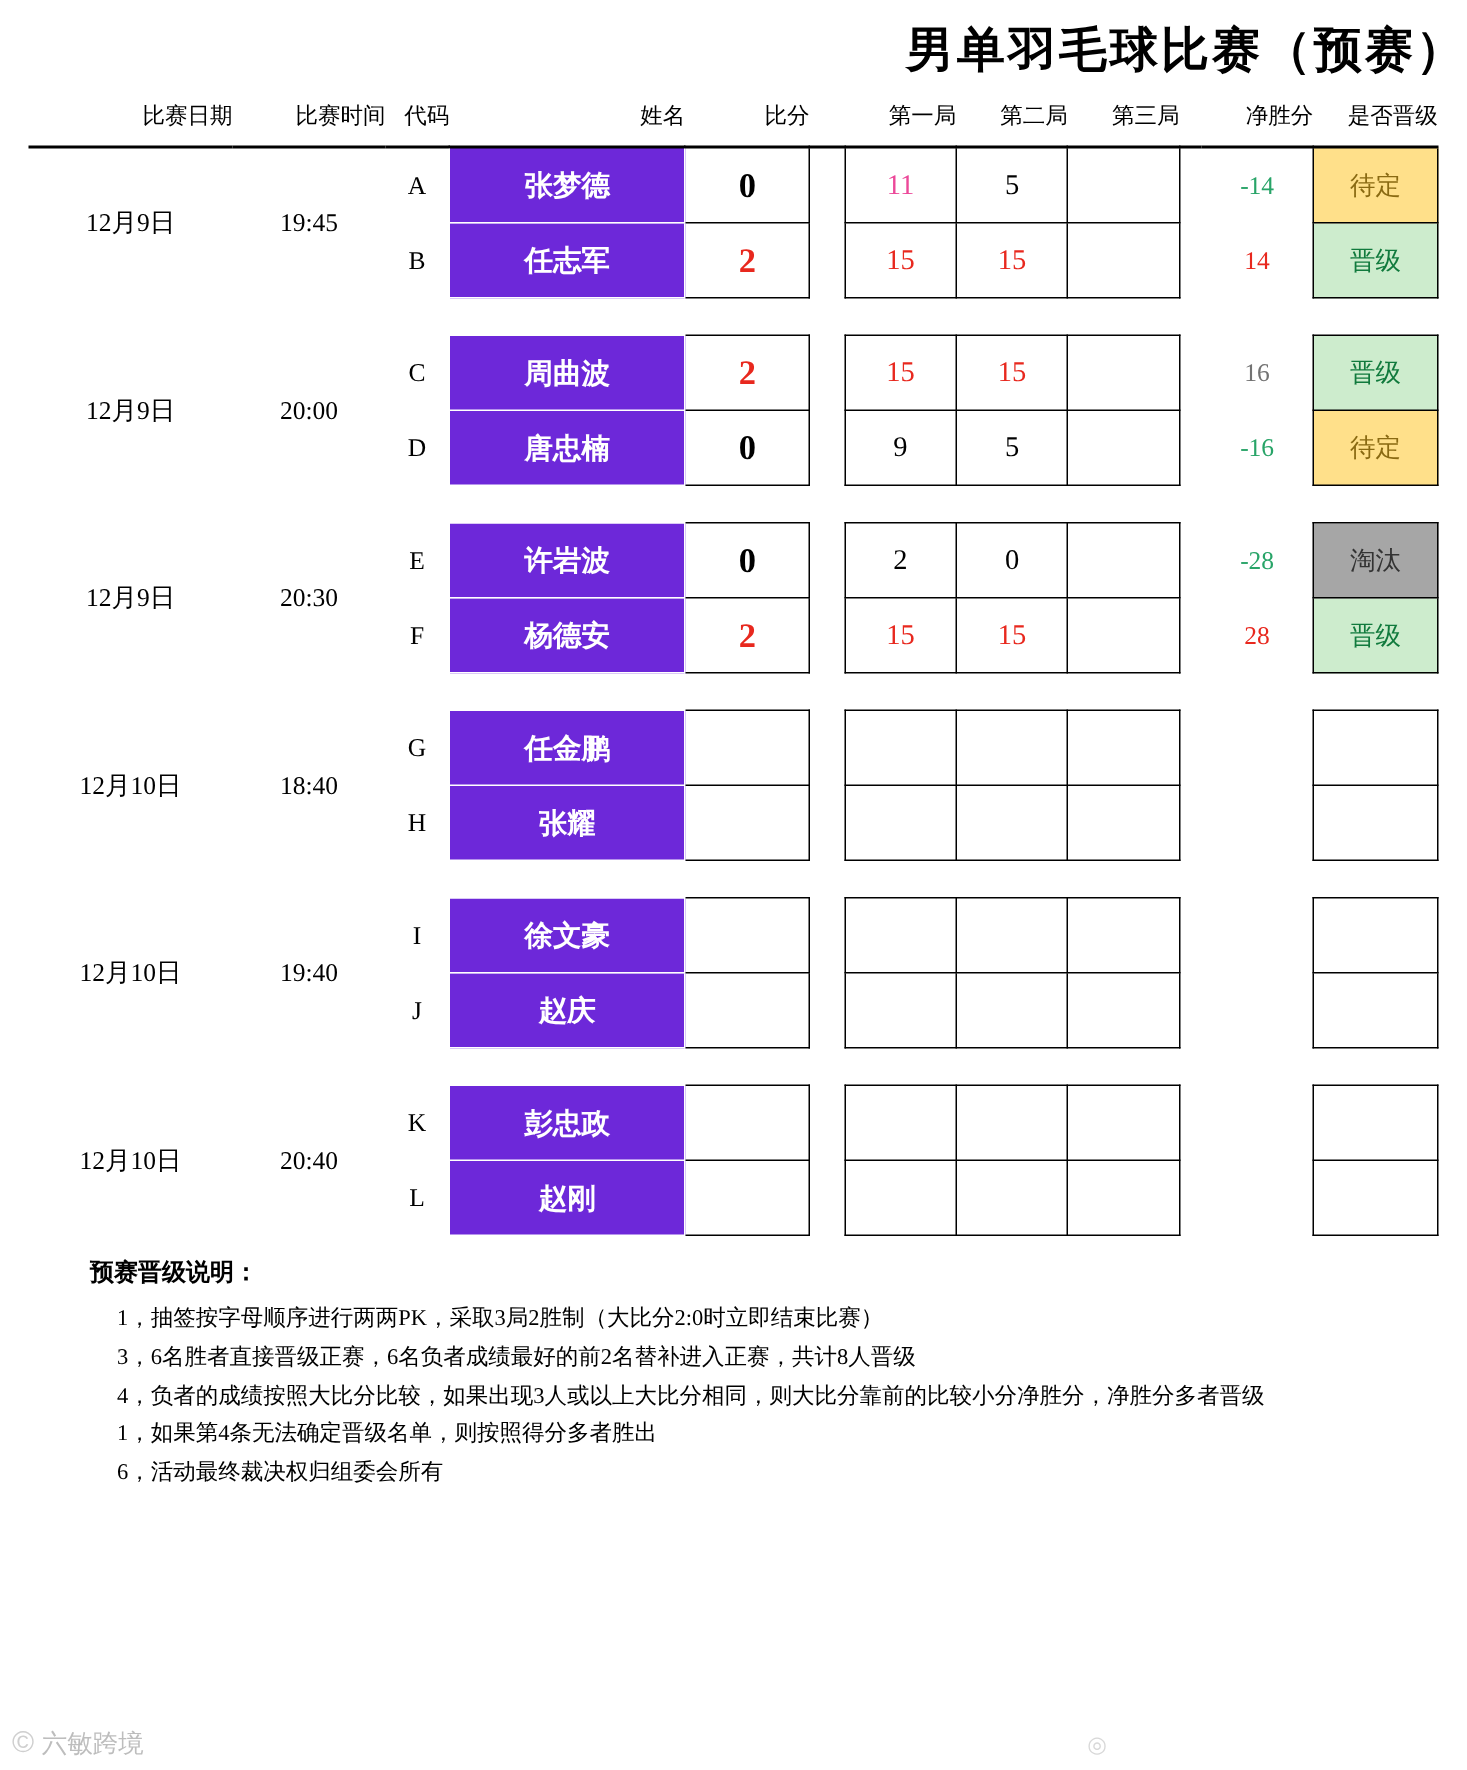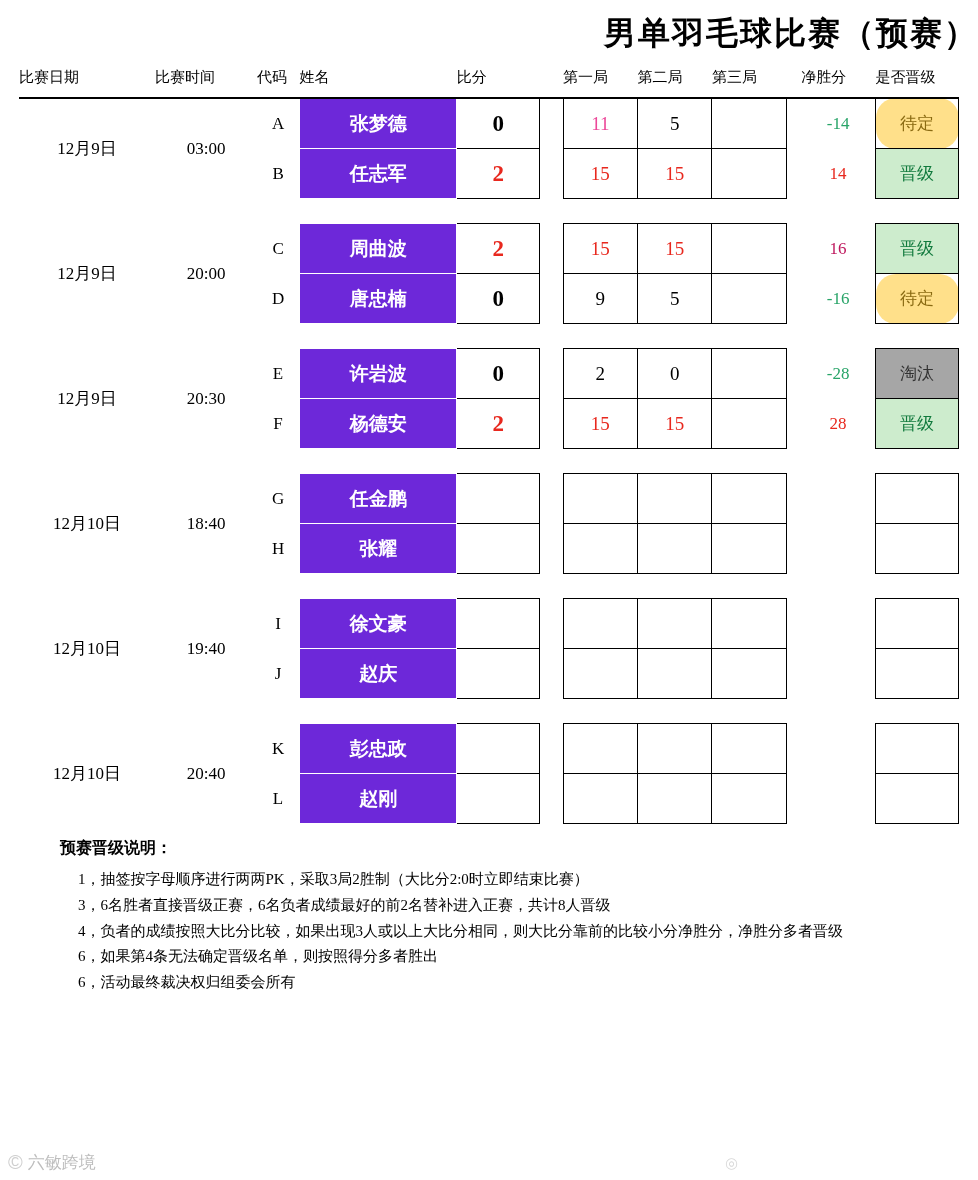--- a/index.html
+++ b/index.html
@@ -20,21 +20,21 @@
     padding-top:12px;
     padding-bottom:6px;
   }
   table.sched{
     border-collapse:collapse;
     width:940px;
     margin:0 auto;
     table-layout:fixed;
   }
   .hdr td{
-    text-align:left;
+    text-align:right;
     font-size:15px;
     font-family:"Liberation Serif","DejaVu Serif",serif;
     padding:6px 0 8px 0;
     white-space:nowrap;
   }
   .hdr-rule{
     border-bottom:2px solid #000;
     height:0;
   }
   .hdr-rule td{padding:0;height:2px;}
@@ -89,21 +89,21 @@
     text-align:center;
     font-size:17px;
     height:47px;
     width:78px;
     font-family:"Liberation Serif","DejaVu Serif",serif;
   }
   .spacer td{height:22px;border:none;}
   .gapcol{width:22px;}
   .gapcol2{width:14px;}
   .st-green{background:#cdeccd;color:#117a3d;}
-  .st-yellow{background:#ffe08a;color:#8a6a12;border-radius:20px;}
+  .st-yellow{background:#ffe08a;color:#8a6a12;}
   .st-gray{background:#a6a6a6;color:#333;}
   .notes{
     margin:14px 0 0 60px;
     font-family:"Liberation Serif","DejaVu Serif",serif;
   }
   .notes h4{
     margin:0 0 8px 0;
     font-size:16px;
     font-weight:bold;
   }
@@ -166,21 +166,21 @@
     <td>净胜分</td>
     <td>是否晋级</td>
   </tr>
   <tr class="hdr-rule">
         <td colspan="12"></td>
       </tr>
   </tbody>
     <tbody id="match-body">
       <tr>
         <td class="date" rowspan="2">12月9日</td>
-        <td class="time" rowspan="2">03:00</td>
+        <td class="time" rowspan="2">19:45</td>
         <td class="code">A</td>
         <td class="namecell">张梦德</td>
         <td class="scorecell" style="color:#000000">0</td>
         <td class="gapcol" rowspan="2"></td>
         <td class="setcell" style="color:#ec4899">11</td>
         <td class="setcell" style="color:#000000">5</td>
         <td class="setcell" style="color:#000000"></td>
         <td class="gapcol2" rowspan="2"></td>
         <td class="netcell" style="color:#28a468">-14</td>
         <td class="statuscell st-yellow">待定</td>
@@ -202,21 +202,21 @@
         <td class="date" rowspan="2">12月9日</td>
         <td class="time" rowspan="2">20:00</td>
         <td class="code">C</td>
         <td class="namecell">周曲波</td>
         <td class="scorecell" style="color:#e8281e">2</td>
         <td class="gapcol" rowspan="2"></td>
         <td class="setcell" style="color:#e8281e">15</td>
         <td class="setcell" style="color:#e8281e">15</td>
         <td class="setcell" style="color:#e8281e"></td>
         <td class="gapcol2" rowspan="2"></td>
-        <td class="netcell" style="color:#be185d">16</td>
+        <td class="netcell" style="color:#737373">16</td>
         <td class="statuscell st-green">晋级</td>
       </tr>
       <tr>
         <td class="code">D</td>
         <td class="namecell">唐忠楠</td>
         <td class="scorecell" style="color:#000000">0</td>
         <td class="setcell" style="color:#000000">9</td>
         <td class="setcell" style="color:#000000">5</td>
         <td class="setcell" style="color:#000000"></td>
         <td class="netcell" style="color:#28a468">-16</td>
@@ -332,21 +332,21 @@
       </tr>
     </tbody>
 </table>
 
 <div class="notes">
   <h4>预赛晋级说明：</h4>
   <ul id="notes-list" style="margin:0;padding:0;">
       <li>1，抽签按字母顺序进行两两PK，采取3局2胜制（大比分2:0时立即结束比赛）</li>
       <li>3，6名胜者直接晋级正赛，6名负者成绩最好的前2名替补进入正赛，共计8人晋级</li>
       <li>4，负者的成绩按照大比分比较，如果出现3人或以上大比分相同，则大比分靠前的比较小分净胜分，净胜分多者晋级</li>
-      <li>6，如果第4条无法确定晋级名单，则按照得分多者胜出</li>
+      <li>1，如果第4条无法确定晋级名单，则按照得分多者胜出</li>
       <li>6，活动最终裁决权归组委会所有</li>
     </ul>
 </div>
 
 <div class="watermark">
   <span class="wm-logo">©</span>
   <span>六敏跨境</span>
 </div>
 <div class="wm2">◎</div>
 

